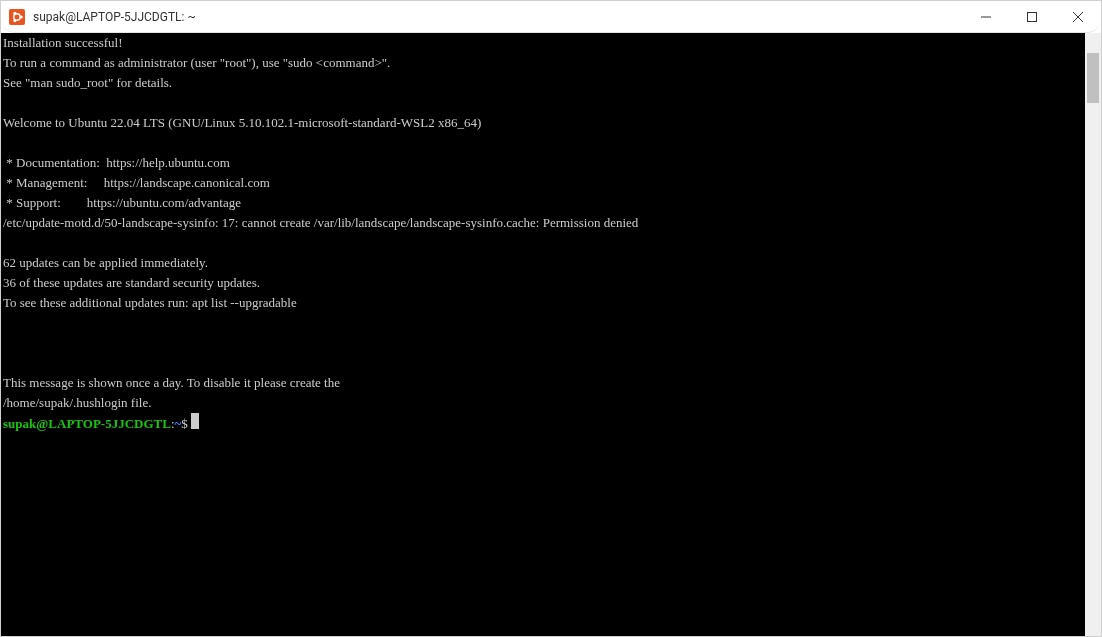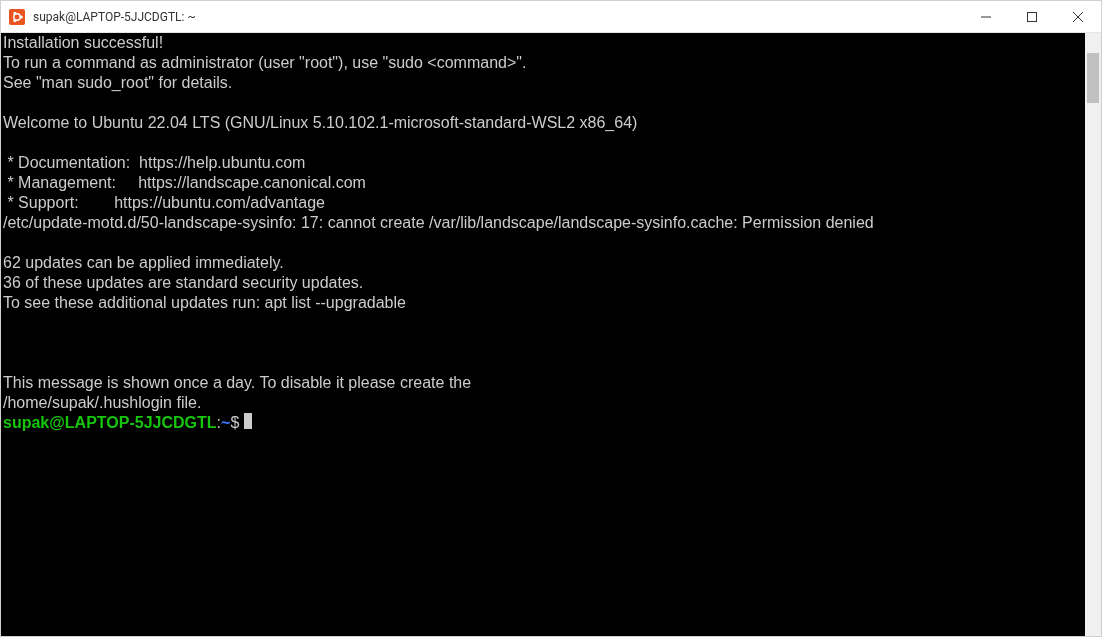--- a/index.html
+++ b/index.html
@@ -24,20 +24,21 @@
       flex-direction: column;
     }
     .titlebar {
       height: 32px;
       background: #ffffff;
       display: flex;
       align-items: center;
       padding-left: 8px;
       border-bottom: 1px solid #e5e5e5;
       flex-shrink: 0;
+      border-radius: 14px;
     }
     .app-icon {
       width: 16px;
       height: 16px;
       margin-right: 8px;
       display: flex;
       align-items: center;
       justify-content: center;
     }
     .app-icon svg {
@@ -67,22 +68,22 @@
     .terminal-area {
       flex: 1;
       display: flex;
       background: #000000;
       overflow: hidden;
     }
     .terminal {
       flex: 1;
       background: #000000;
       color: #cccccc;
-      font-family: Liberation Sans, sans-serif;
-      font-size: 16px;
+      font-family: Liberation Serif, serif;
+      font-size: 13px;
       line-height: 20px;
       padding: 0 2px;
       white-space: pre;
       overflow: hidden;
     }
     .terminal-line {
       white-space: pre;
     }
     .prompt-user {
       color: #16c60c;

